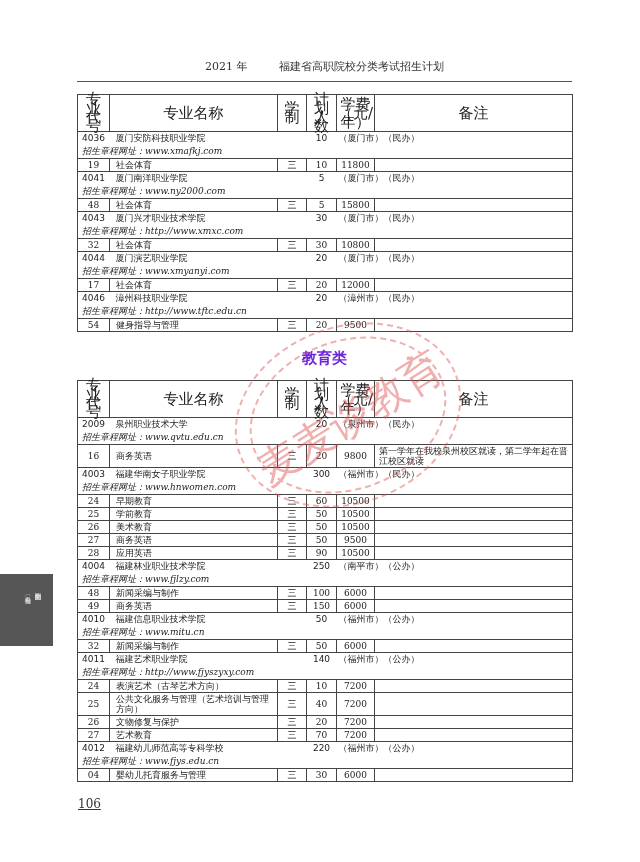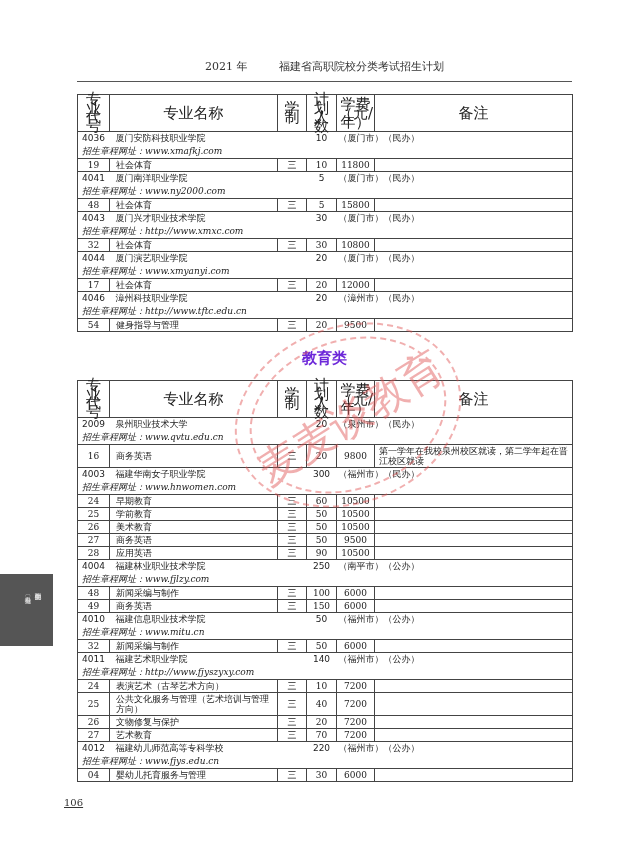--- a/index.html
+++ b/index.html
@@ -68,21 +68,21 @@
   }
   .side-tab .v {
     position: absolute; top: 14px;
     writing-mode: vertical-rl; font-size: 6.5px; line-height: 7px; letter-spacing: 0;
     font-family: "DejaVu Sans", "Liberation Sans", sans-serif;
   }
   .side-tab .v1 { left: 34px; }
   .side-tab .v2 { left: 24px; top: 18px; }
 
   .page-number {
-    position: absolute; left: 64px; top: 797px; font-size: 10px; color: #333; text-decoration: underline;
+    position: absolute; left: 78px; top: 797px; font-size: 12px; color: #333; text-decoration: underline;
   }
 
   .watermark {
     position: absolute; left: 218px; top: 315px; width: 260px; height: 200px;
     pointer-events: none; opacity: 0.45;
   }
 </style>
 </head>
 <body>
 

